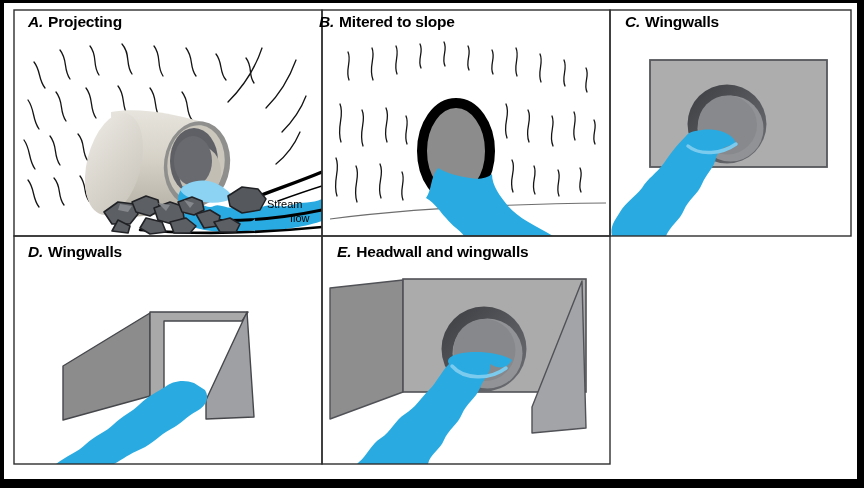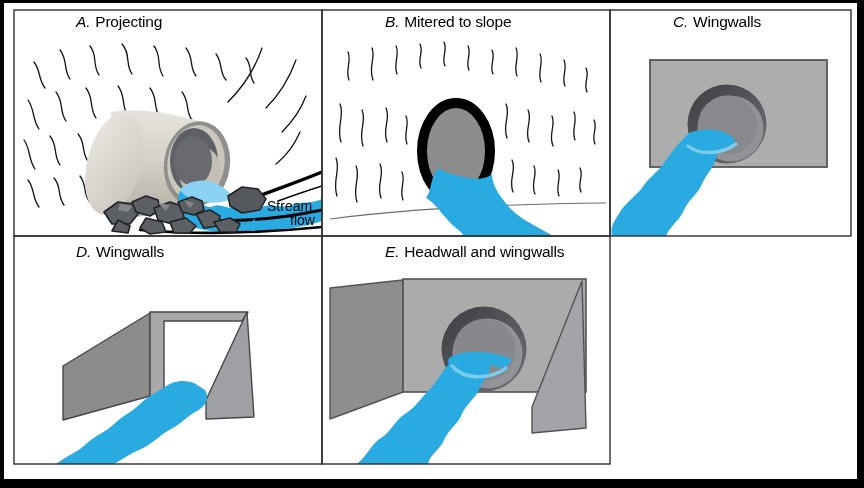--- a/index.html
+++ b/index.html
@@ -3,25 +3,25 @@
 <meta charset="utf-8">
 <style>
   html,body{margin:0;padding:0;background:#555;}
   #screen{
     position:relative;width:864px;height:488px;background:#000;
     font-family:"Liberation Sans",sans-serif;overflow:hidden;
   }
   #art{position:absolute;left:0;top:0;z-index:0;}
   .panel-title{
     position:absolute;z-index:2;color:#000;
-    font-size:15.5px;font-weight:400;letter-spacing:-0.2px;white-space:nowrap;margin-left:48px;
+    font-size:15.5px;font-weight:700;letter-spacing:-0.2px;white-space:nowrap;
   }
   .panel-title .pl{font-style:italic;margin-right:5px;}
   .flow-label{
-    position:absolute;z-index:2;color:#000;font-size:14px;font-weight:400;
+    position:absolute;z-index:2;color:#000;font-size:11px;font-weight:400;
     line-height:1;white-space:nowrap;
   }
 </style>
 </head>
 <body>
 
 <div id="screen">
 
   <svg id="art" width="864" height="488" viewBox="0 0 864 488">
     <defs>
@@ -220,21 +220,21 @@
       <rect x="322" y="10" width="288" height="226"></rect>
       <rect x="610" y="10" width="241" height="226"></rect>
       <rect x="14" y="236" width="308" height="228"></rect>
       <rect x="322" y="236" width="288" height="228"></rect>
     </g>
   </svg>
 
   <div class="panel-title" style="left:28px;top:13px">
     <span class="pl">A.</span><span class="pt">Projecting</span>
   </div>
-  <div class="panel-title" style="left:337px;top:13px">
+  <div class="panel-title" style="left:319px;top:13px">
     <span class="pl">B.</span><span class="pt">Mitered to slope</span>
   </div>
   <div class="panel-title" style="left:625px;top:13px">
     <span class="pl">C.</span><span class="pt">Wingwalls</span>
   </div>
   <div class="panel-title" style="left:337px;top:243px">
     <span class="pl">E.</span><span class="pt">Headwall and wingwalls</span>
   </div>
   <div class="panel-title" style="left:28px;top:243px">
     <span class="pl">D.</span><span class="pt">Wingwalls</span>

